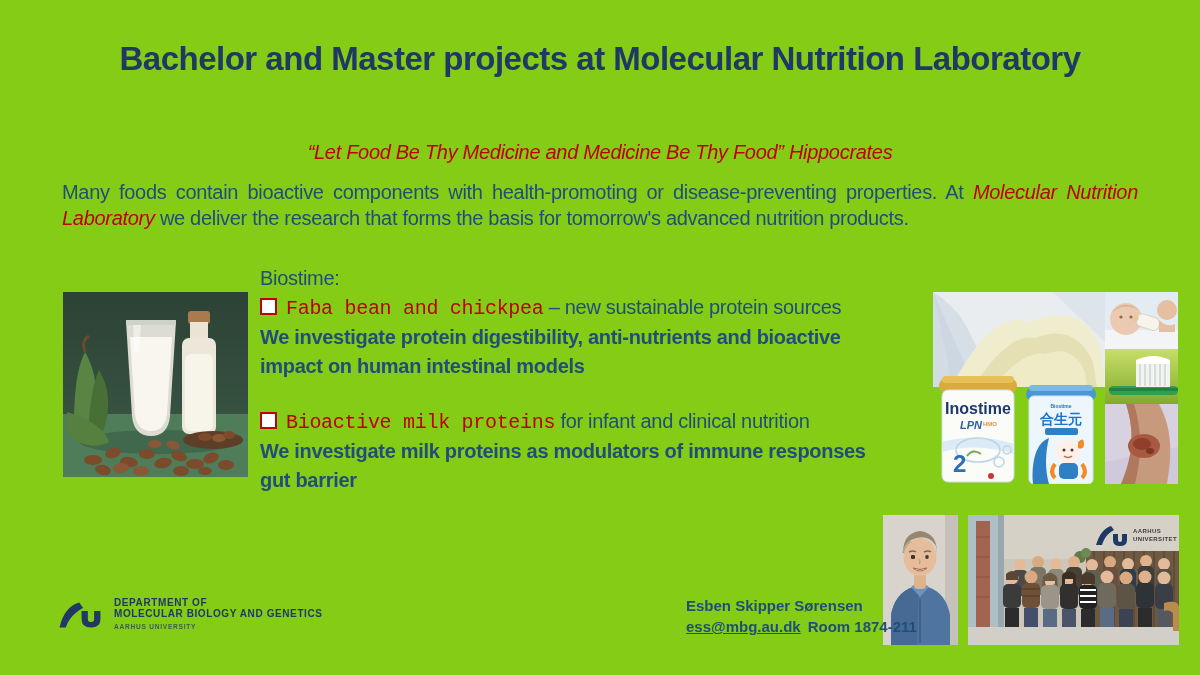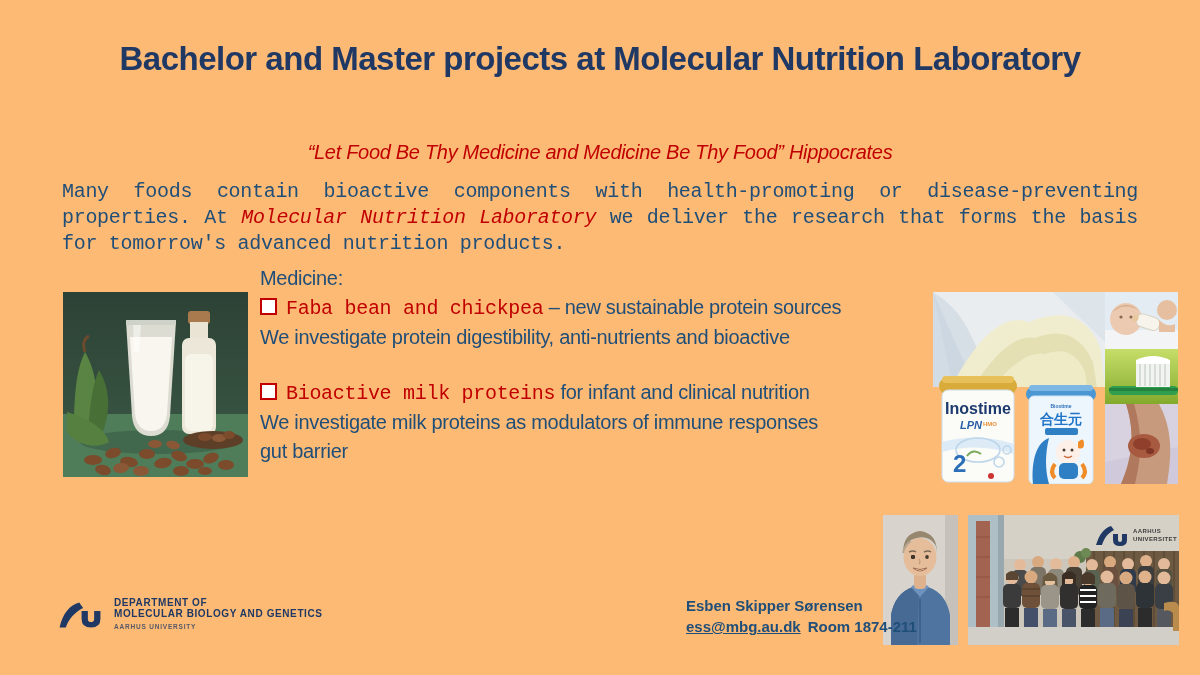--- a/index.html
+++ b/index.html
@@ -1,46 +1,46 @@
 <!DOCTYPE html>
 <html><head>
 <meta charset="utf-8">
 <style>
   html,body{margin:0;padding:0;background:#888;}
   .slide{
-    position:relative;width:1200px;height:675px;background:#fdba74;
+    position:relative;width:1200px;height:675px;background:#84cc16;
     font-family:"Liberation Sans",sans-serif;overflow:hidden;margin:0 auto;
   }
   
   .title{
     position:absolute;top:40px;left:0;width:1200px;text-align:center;
     font-size:33px;font-weight:bold;color:#1F3864;letter-spacing:-0.5px;margin:0;
   }
   .quote{
     position:absolute;top:141px;left:0;width:1200px;text-align:center;
     font-size:20px;font-style:italic;color:#C00000;letter-spacing:-0.3px;
   }
   .intro{
     position:absolute;top:179px;left:62px;width:1076px;
     font-size:20px;line-height:26px;color:#1F4E79;text-align:justify;
-    letter-spacing:-0.3px;margin:0;font-family:Liberation Mono, monospace;
+    letter-spacing:-0.3px;margin:0;
   }
   .red-italic{color:#C00000;font-style:italic;}
   .projects{
     position:absolute;left:260px;top:264px;width:670px;
     font-size:20px;line-height:29px;color:#1F4E79;letter-spacing:-0.3px;
   }
   .proj-item{margin:0;}
   .proj-item + .proj-item{margin-top:26px;}
   .proj-title .red{color:#C00000;font-family:Liberation Mono, monospace;}
   .bullet{
     display:inline-block;width:13px;height:13px;border:2.5px solid #C00000;
     margin-right:9px;vertical-align:-1px;background:#fff;
   }
-  .proj-desc{white-space:nowrap;}
+  .proj-desc{white-space:nowrap;font-weight:bold;}
   
   .photo{position:absolute;display:block;}
   .photo svg{display:block;}
   
   .contact{position:absolute;left:686px;top:597px;color:#1F4E79;font-size:15px;font-weight:bold;}
   .contact-line2{margin-top:4px;}
   .email{color:#1F4E79;text-decoration:underline;cursor:pointer;}
   .room{margin-left:7px;}
   
   .footer-logo{position:absolute;left:58px;top:597px;display:flex;align-items:flex-start;color:#1F3864;}
@@ -108,25 +108,26 @@
       <g fill="#8a5836">
         <ellipse cx="58" cy="176" rx="8" ry="5" transform="rotate(-8 58 176)"></ellipse>
         <ellipse cx="92" cy="152" rx="7" ry="4"></ellipse>
         <ellipse cx="110" cy="153" rx="7" ry="4" transform="rotate(14 110 153)"></ellipse>
         <ellipse cx="78" cy="179" rx="8" ry="5"></ellipse>
       </g>
     </svg>
   </div>
 
   <div class="projects">
-    <div class="proj-heading">Medicine:</div>
+    <div class="proj-heading">Biostime:</div>
 
     <div class="proj-item">
       <div class="proj-title"><span class="bullet"></span><span class="red">Faba bean and chickpea</span><span> – new sustainable protein sources</span></div>
       <div class="proj-desc">We investigate protein digestibility, anti-nutrients and bioactive</div>
+      <div class="proj-desc">impact on human intestinal models</div>
     </div>
 
     <div class="proj-item">
       <div class="proj-title"><span class="bullet"></span><span class="red">Bioactive milk proteins</span><span> for infant and clinical nutrition</span></div>
       <div class="proj-desc">We investigate milk proteins as modulators of immune responses</div>
       <div class="proj-desc">gut barrier</div>
     </div>
   </div>
 
   <div class="photo" style="left:933px;top:292px;text-align:center;">

